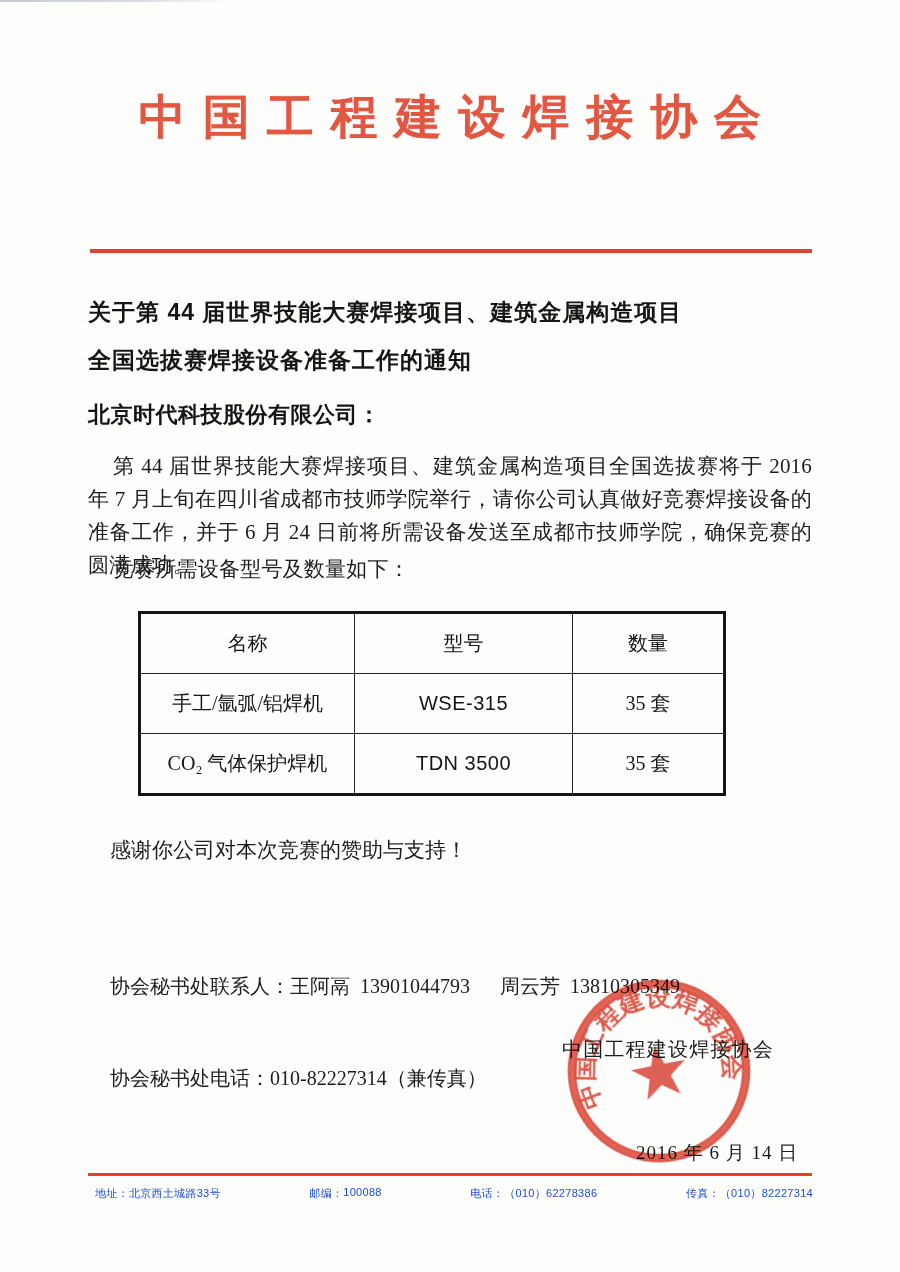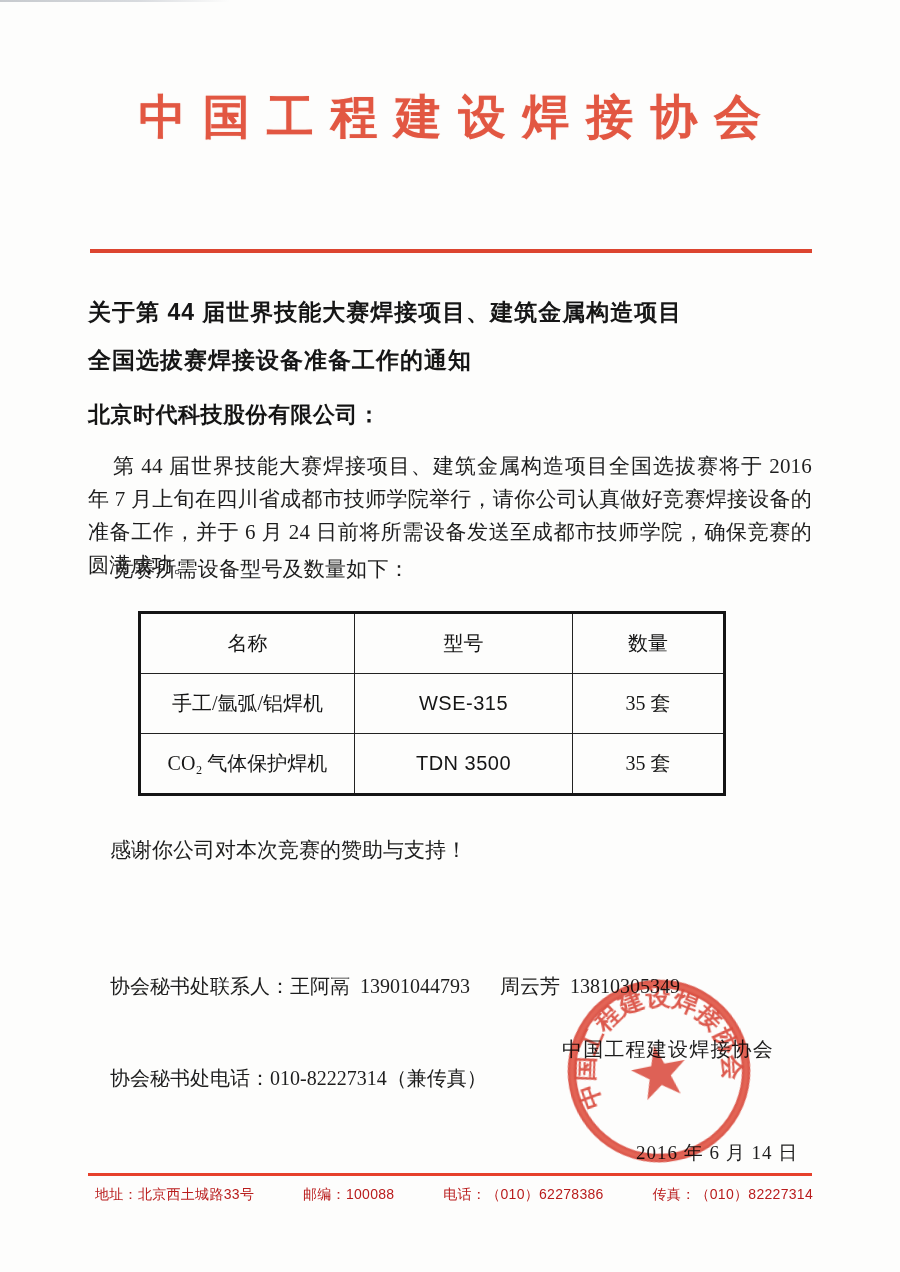--- a/index.html
+++ b/index.html
@@ -69,21 +69,21 @@
   .seal { position:absolute; left:560px; top:972px; width:198px; height:198px;
     transform:rotate(-11deg); mix-blend-mode:multiply; opacity:.9;
     filter:blur(.3px); pointer-events:none; }
   .seal text { font-family:"Liberation Sans", sans-serif; font-weight:700; }
 
   
   .footer-rule { position:absolute; left:88px; top:1173px; width:724px; height:3px;
     background:#e6402b; }
   .footer-row { position:absolute; left:95px; top:1186px; width:718px;
     display:flex; justify-content:space-between; align-items:center;
-    font-family:"Liberation Sans", sans-serif; font-size:14px; color:#b91c1c;
+    font-family:"Liberation Sans", sans-serif; font-size:11px; color:#1d4ed8;
     letter-spacing:.3px; white-space:nowrap; }
   .footer-item { display:inline-flex; }
 </style>
 </head>
 <body>
 
 <div class="page">
 
   <div class="scan-edge"></div>
 

